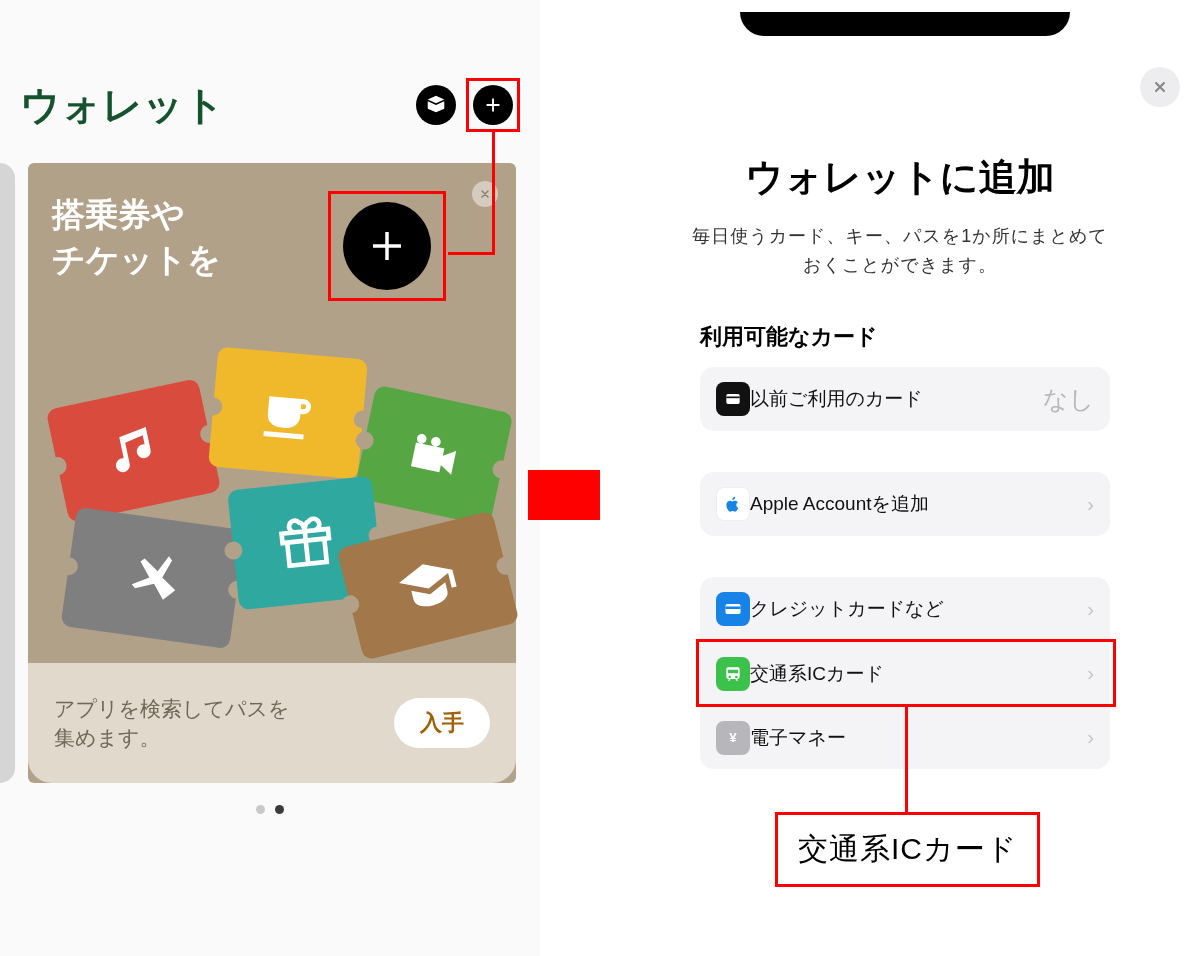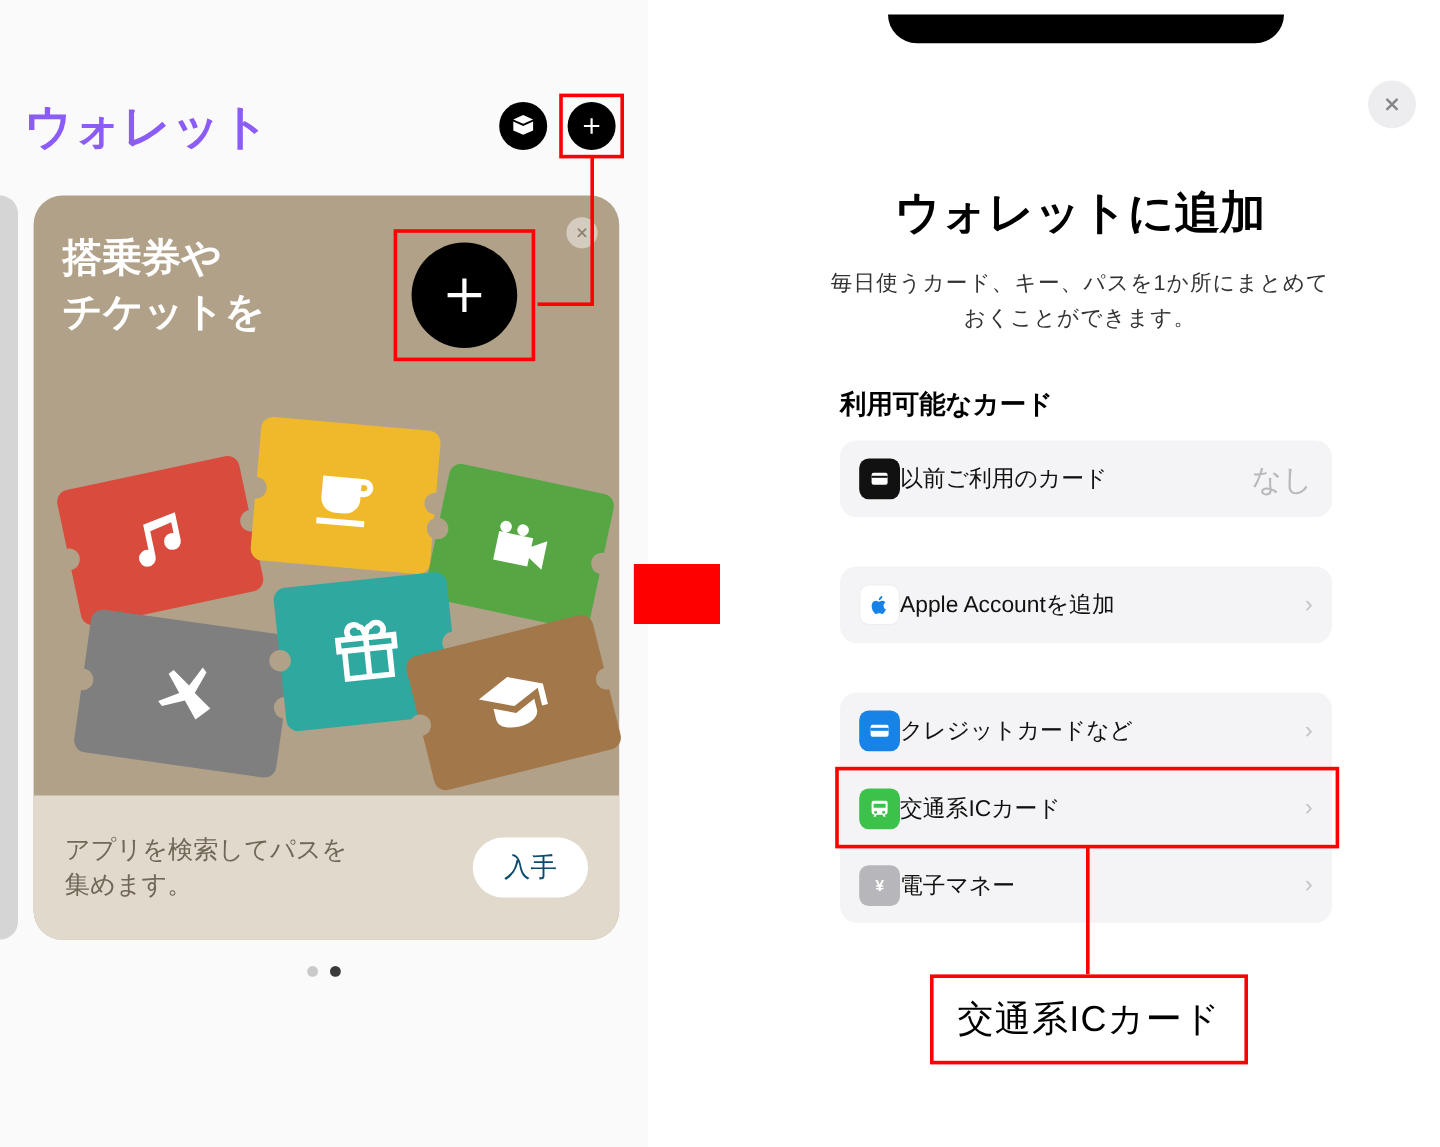--- a/index.html
+++ b/index.html
@@ -21,21 +21,21 @@
   }
   .wallet-header {
     position: absolute;
     left: 20px; top: 75px;
     width: 500px; height: 60px;
     display: flex; align-items: center; justify-content: space-between;
   }
   .wallet-title {
     font-size: 40px;
     font-weight: 800;
-    color: #8b5cf6;
+    color: #14532d;
     letter-spacing: 0px;
   }
   .header-icons {
     display: flex; gap: 10px; align-items: center;
   }
   .icon-circle {
     width: 40px; height: 40px; border-radius: 50%;
     background: #000; color: #fff;
     display: flex; align-items: center; justify-content: center;
   }
@@ -48,21 +48,21 @@
     width: 54px; height: 54px;
     display:flex; align-items:center; justify-content:center;
     position: relative;
   }
 
   .promo-card {
     position: absolute;
     left: 28px; top: 163px;
     width: 488px; height: 620px;
     background: #b2a189;
-    border-radius: 24px;
+    border-radius: 6px;
     overflow: visible;
   }
   .promo-card-sliver {
     position:absolute;
     left:0px; top:163px;
     width:15px; height:620px;
     background:#d5d5d5;
     border-top-right-radius:20px;
     border-bottom-right-radius:20px;
   }
@@ -142,22 +142,22 @@
     padding:0 26px;
   }
   .promo-footer-text {
     color:#6f6757;
     font-size:21px;
     line-height:1.4;
     font-weight:500;
   }
   .get-btn {
     background:#fff;
-    color:#0c4a6e;
-    font-weight:400;
+    color:#a16207;
+    font-weight:700;
     font-size:22px;
     padding:10px 26px;
     border-radius:30px;
   }
 
   .dots {
     position:absolute;
     left:0; top:805px;
     width:540px;
     display:flex;justify-content:center;gap:10px;

